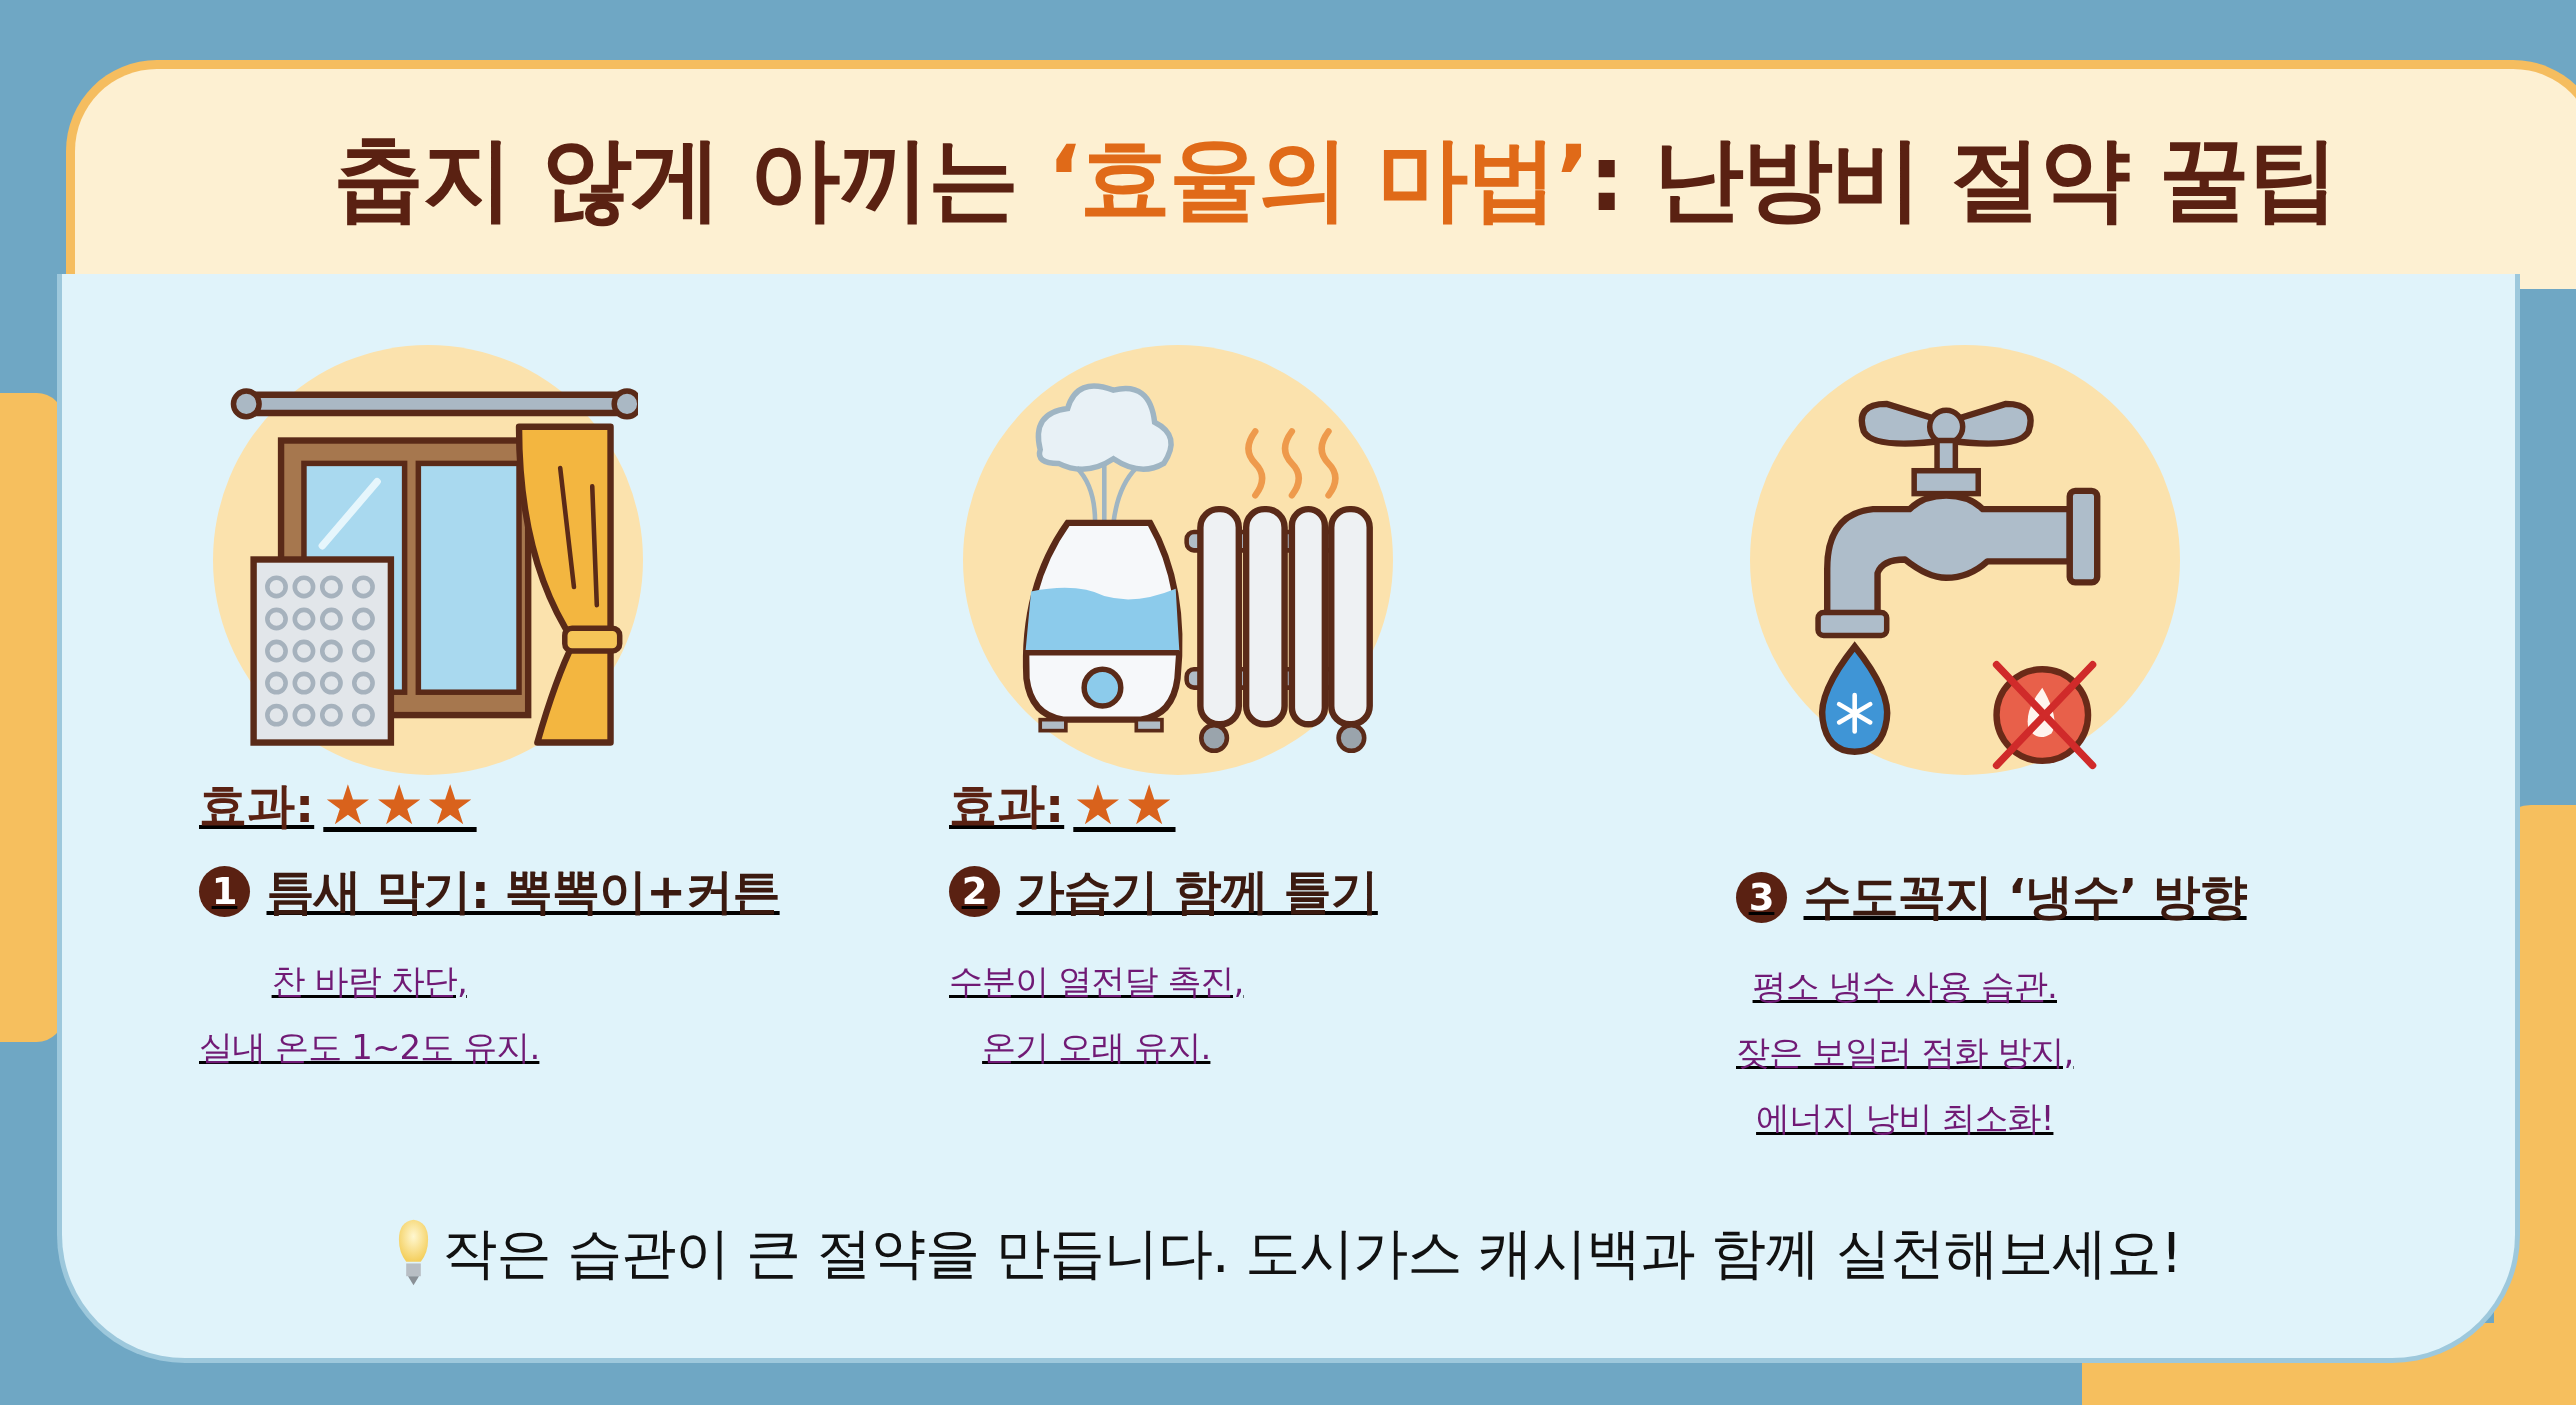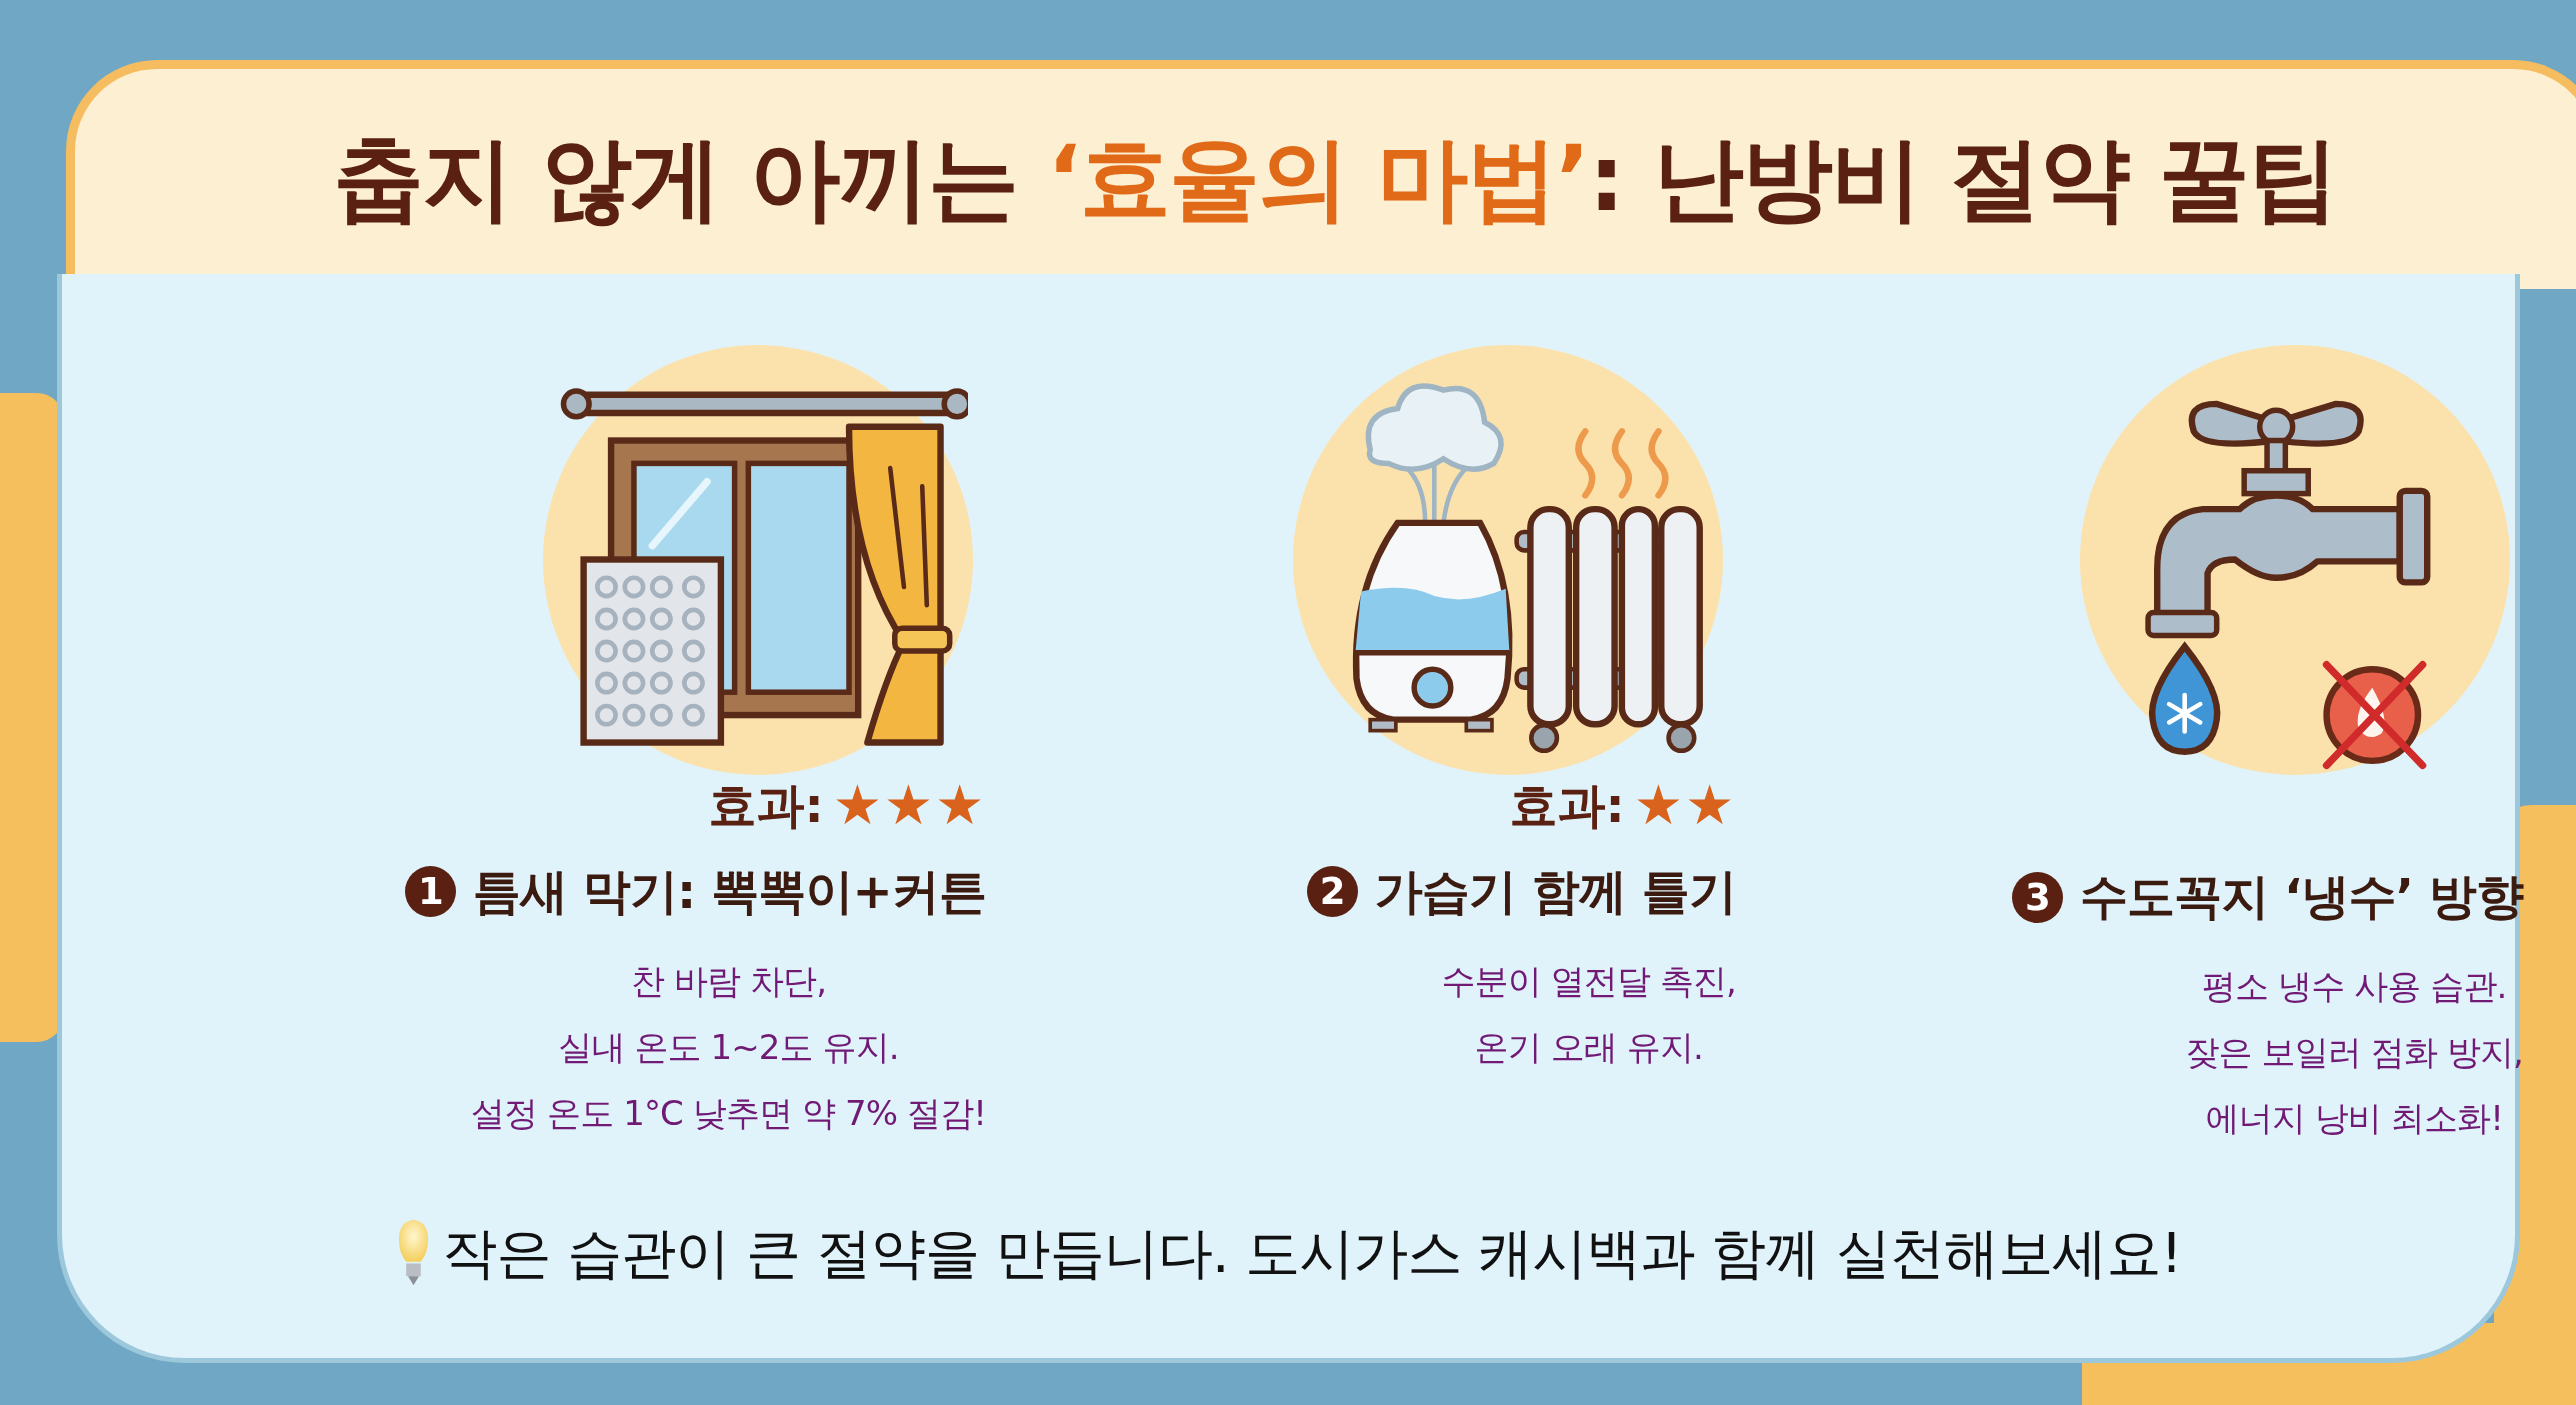--- a/index.html
+++ b/index.html
@@ -7,21 +7,21 @@
   .blob-left{position:absolute;left:-37px;top:393px;width:101px;height:649px;background:#f6bf5e;border-radius:0 27.4px 27.4px 0;}
   .blob-right{position:absolute;right:-37px;top:805px;width:119px;height:640px;background:#f6bf5e;border-radius:37px 0 0 0;}
   .blob-bottom{position:absolute;right:0;bottom:0;width:494px;height:82px;background:#f6bf5e;border-radius:37px 0 0 0;}
 
   .header{position:absolute;left:66px;top:60px;width:2538px;height:229px;background:#fdf0d2;border:9.1px solid #f5bd5f;border-bottom:none;border-radius:91px 91px 0 0;box-sizing:border-box;display:flex;align-items:center;justify-content:center;}
   .title{font-size:91px;font-weight:bold;color:#5a2112;letter-spacing:-1.8px;white-space:nowrap;}
   .title .accent{color:#e06a18;}
 
   .panel{position:absolute;left:57px;top:274px;width:2463px;height:1089px;background:#e0f3fa;border:5.5px solid #9dc8dc;border-top:none;border-radius:0 0 128px 128px;box-sizing:border-box;}
 
-  .col{position:absolute;top:0;width:787px;display:flex;flex-direction:column;align-items:flex-end;}
+  .col{position:absolute;top:0;width:787px;display:flex;flex-direction:column;align-items:flex-start;text-decoration:underline;}
   .col1{left:137px;} .col2{left:887px;} .col3{left:1674px;}
   .icon-wrap{width:457px;height:439px;margin-top:66px;position:relative;display:flex;align-items:center;justify-content:center;}
   .icon-circle{position:absolute;width:430px;height:430px;border-radius:50%;background:#fbe2ad;left:13.7px;top:4.6px;}
   .icon-wrap svg{position:relative;width:421px;height:421px;}
   .rating{margin-top:-5.5px;height:64px;display:flex;align-items:center;gap:9.1px;}
   .rating-label{font-size:48px;font-weight:bold;color:#5a2112;}
   .stars{font-size:55px;color:#d9621c;letter-spacing:1.8px;line-height:1;}
   .rating-spacer{height:64px;}
   .heading{margin-top:22px;display:flex;align-items:center;gap:16.5px;white-space:nowrap;}
   .badge{width:51px;height:51px;border-radius:50%;background:#5a2112;color:#fff;font-size:37px;font-weight:bold;display:flex;align-items:center;justify-content:center;}
@@ -93,21 +93,20 @@
       <span class="rating-label">효과:</span>
       <span class="stars">★★★</span>
     </div>
     <div class="heading">
       <span class="badge">1</span>
       <span class="heading-text">틈새 막기: 뽁뽁이+커튼</span>
     </div>
     <div class="desc">
       <div class="desc-line">찬 바람 차단,</div>
       <div class="desc-line">실내 온도 1~2도 유지.</div>
-      <div class="desc-line">설정 온도 1°C 낮추면 약 7% 절감!</div>
     </div>
   </div>
 
   <div class="col col2">
     <div class="icon-wrap">
       <div class="icon-circle"></div>
       <svg viewBox="0 0 460 460">
 
         <path d="M80 110 Q70 70 110 65 Q120 30 160 45 Q200 35 205 80 Q235 95 215 125 Q190 140 160 120 Q130 140 100 125 Q75 125 80 110 Z" fill="#e8f1f6" stroke="#9fb5c3" stroke-width="6"></path>
         <path d="M140 190 Q140 150 120 130 M150 190 L150 125 M160 190 Q165 150 185 130" fill="none" stroke="#9fb5c3" stroke-width="5"></path>

